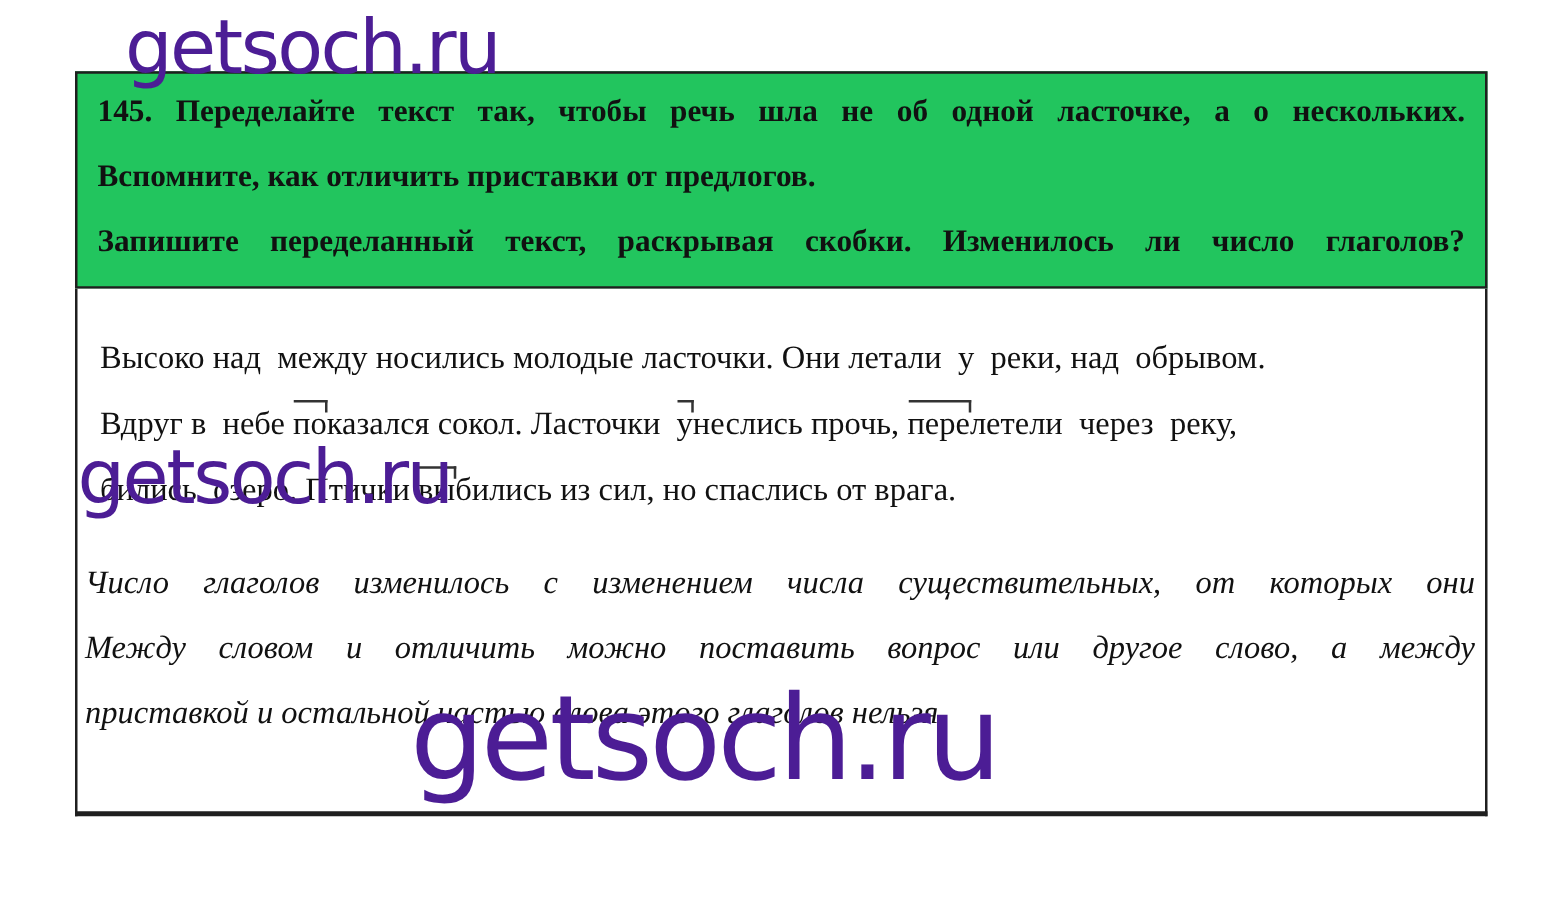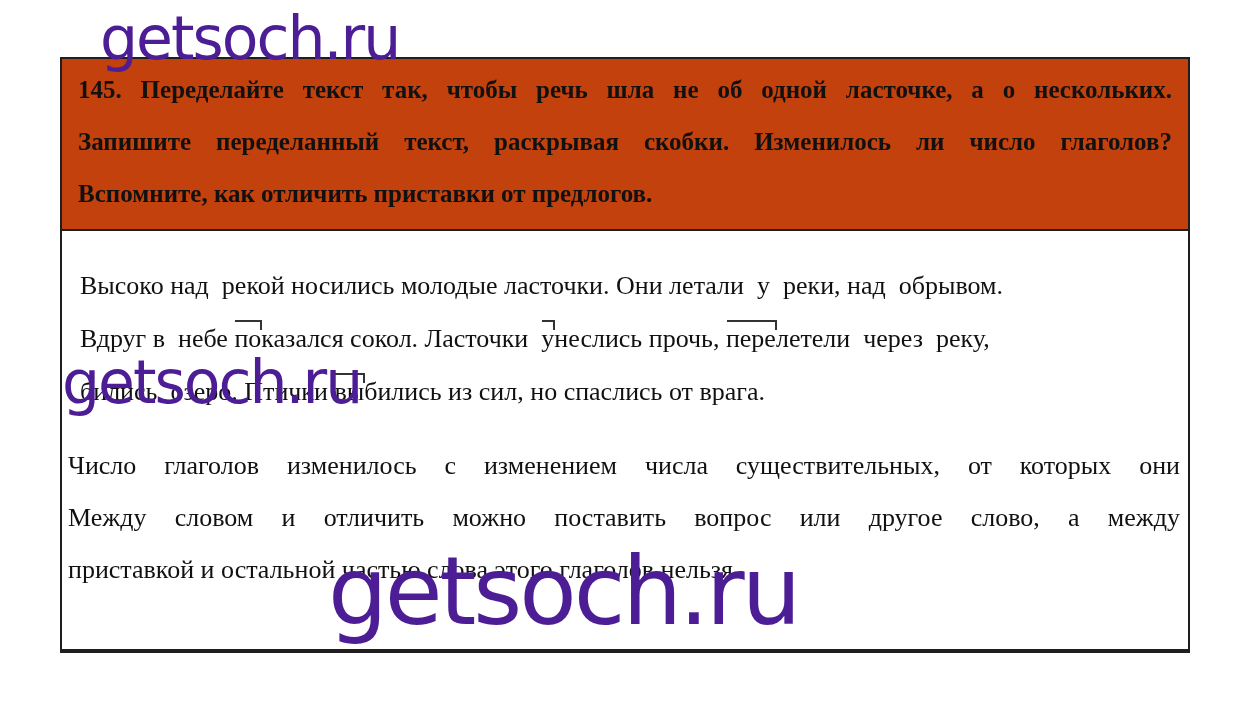--- a/index.html
+++ b/index.html
@@ -33,21 +33,21 @@
   .wm-mid    { left: 62px;  top: 352px; font-size: 60px; }
   .wm-bottom { left: 328px; top: 545px; font-size: 94px; letter-spacing: -3px; }
 
   
   .task-box {
     position: absolute;
     left: 60px;
     top: 57px;
     width: 1130px;
     box-sizing: border-box;
-    background: #c2410c;
+    background: #22c55e;
     border: 2px solid #1f1f1f;
     padding: 5px 16px 9px 16px;
     z-index: 0;
   }
   .task-line {
     position: relative;
     z-index: 2;
     font-size: 25px;
     font-weight: bold;
     line-height: 52px;
@@ -92,41 +92,41 @@
   }
 
   .explanation {
     position: relative;
     z-index: 2;
     margin-top: 22px;
     padding: 0 8px 0 6px;
     font-size: 26px;
     line-height: 52px;
   }
-  .e-line { white-space: normal; }
+  .e-line { white-space: normal; font-style: italic; }
 </style>
 </head>
 <body>
 
 <div class="page">
 
   <div class="watermark wm-top">getsoch.ru</div>
   <div class="watermark wm-mid">getsoch.ru</div>
   <div class="watermark wm-bottom">getsoch.ru</div>
 
   <div class="task-box">
     <div class="task-line j">145. Переделайте текст так, чтобы речь шла не об одной ласточке, а о нескольких.</div>
+    <div class="task-line">Вспомните, как отличить приставки от предлогов.</div>
     <div class="task-line j">Запишите переделанный текст, раскрывая скобки. Изменилось ли число глаголов?</div>
-    <div class="task-line">Вспомните, как отличить приставки от предлогов.</div>
   </div>
 
   <div class="answer-box">
 
     <div class="dictation">
-      <div class="d-line"><span>Высоко над  рекой носились молодые ласточки. Они летали  у  реки, над  обрывом.</span></div>
+      <div class="d-line"><span>Высоко над  между носились молодые ласточки. Они летали  у  реки, над  обрывом.</span></div>
       <div class="d-line"><span>Вдруг в  небе </span><span class="prefix">по</span><span>казался сокол. Ласточки  </span><span class="prefix">у</span><span>неслись прочь, </span><span class="prefix">пере</span><span>летели  через  реку,</span></div>
       <div class="d-line"><span>бились  озеро. Птички </span><span class="prefix">вы</span><span>бились из сил, но спаслись от врага.</span></div>
     </div>
 
     <div class="explanation">
       <div class="e-line j">Число глаголов изменилось с изменением числа существительных, от которых они</div>
       <div class="e-line j">Между словом и отличить можно поставить вопрос или другое слово, а между</div>
       <div class="e-line">приставкой и остальной частью слова этого глаголов нельзя.</div>
     </div>
 

